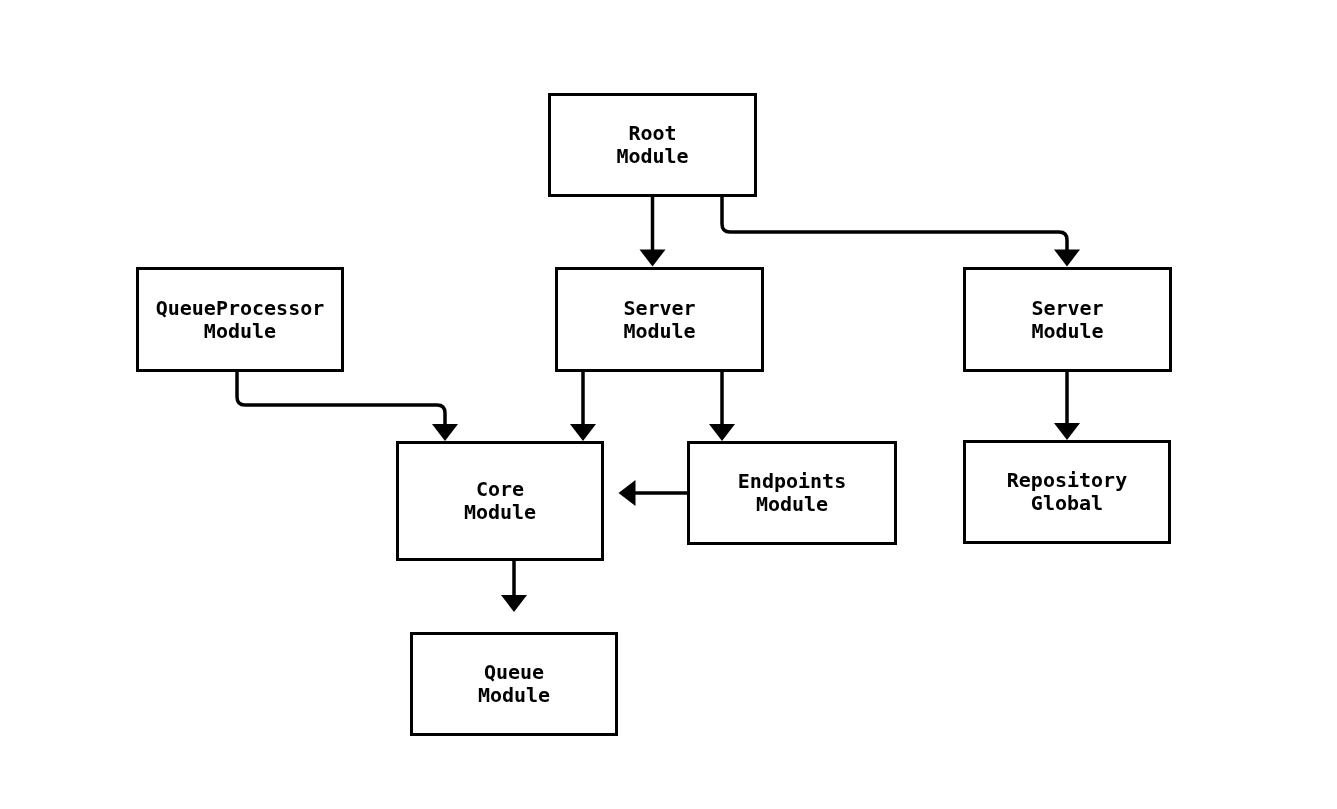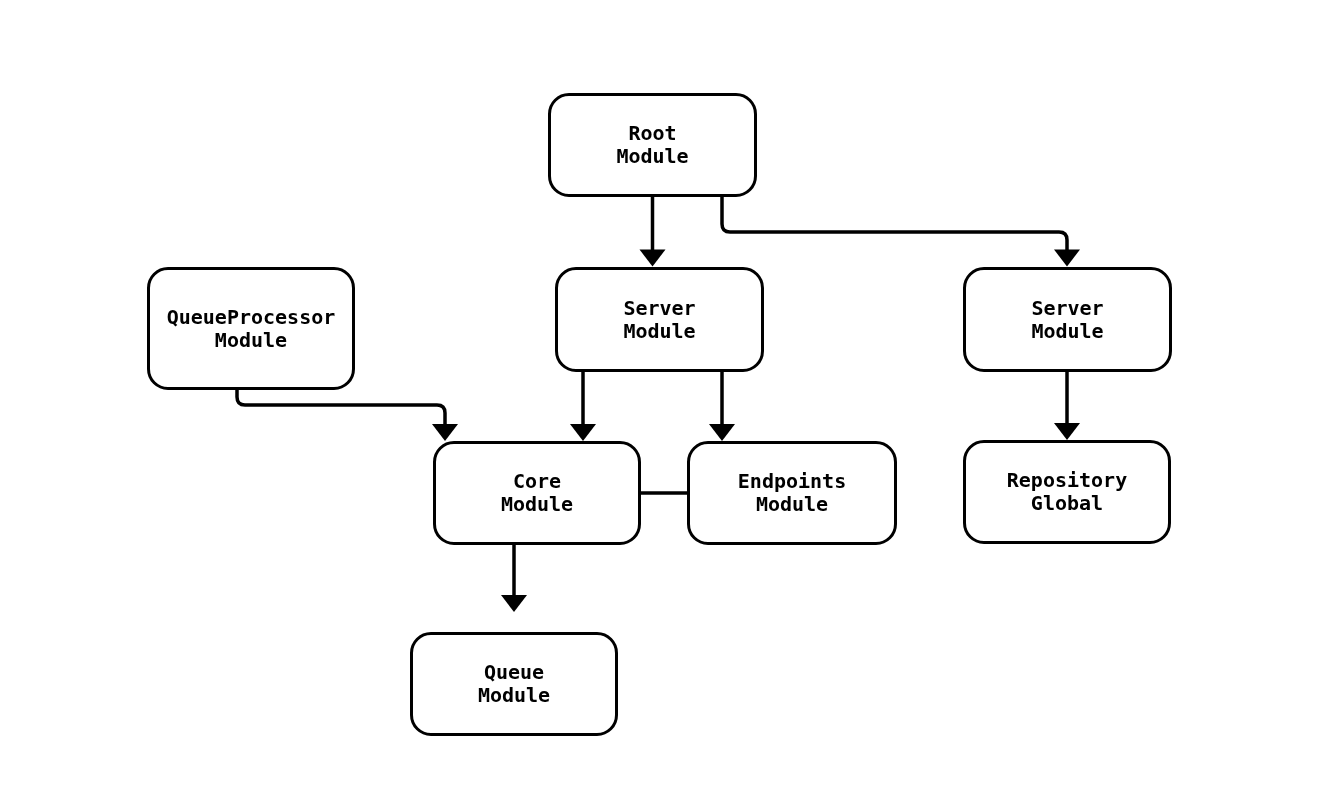--- a/index.html
+++ b/index.html
@@ -30,21 +30,21 @@
   }
   .edge-layer polygon {
     fill: #000000;
     stroke: none;
   }
   .node {
     position: absolute;
     box-sizing: border-box;
     background: #ffffff;
     border: 3px solid #000000;
-    border-radius: 21px;
+    border-radius: 0;
     display: flex;
     align-items: center;
     justify-content: center;
     text-align: center;
     font-weight: bold;
     font-size: 20px;
     line-height: 23px;
     color: #000000;
   }
   .node-label {
@@ -97,36 +97,36 @@
       <path d="M514,545 L514,598"></path>
       <polygon points="501,595 527,595 514,612"></polygon>
     </g>
   </svg>
 
   <div class="node" style="left:548px; top:93px; width:209px; height:104px;">
     <span class="node-label">Root
 Module</span>
   </div>
 
-  <div class="node" style="left:147px; top:267px; width:208px; height:123px;">
+  <div class="node" style="left:136px; top:267px; width:208px; height:105px;">
     <span class="node-label">QueueProcessor
 Module</span>
   </div>
 
   <div class="node" style="left:555px; top:267px; width:209px; height:105px;">
     <span class="node-label">Server
 Module</span>
   </div>
 
   <div class="node" style="left:963px; top:267px; width:209px; height:105px;">
     <span class="node-label">Server
 Module</span>
   </div>
 
-  <div class="node" style="left:433px; top:441px; width:208px; height:104px;">
+  <div class="node" style="left:396px; top:441px; width:208px; height:120px;">
     <span class="node-label">Core
 Module</span>
   </div>
 
   <div class="node" style="left:687px; top:441px; width:210px; height:104px;">
     <span class="node-label">Endpoints
 Module</span>
   </div>
 
   <div class="node" style="left:963px; top:440px; width:208px; height:104px;">

